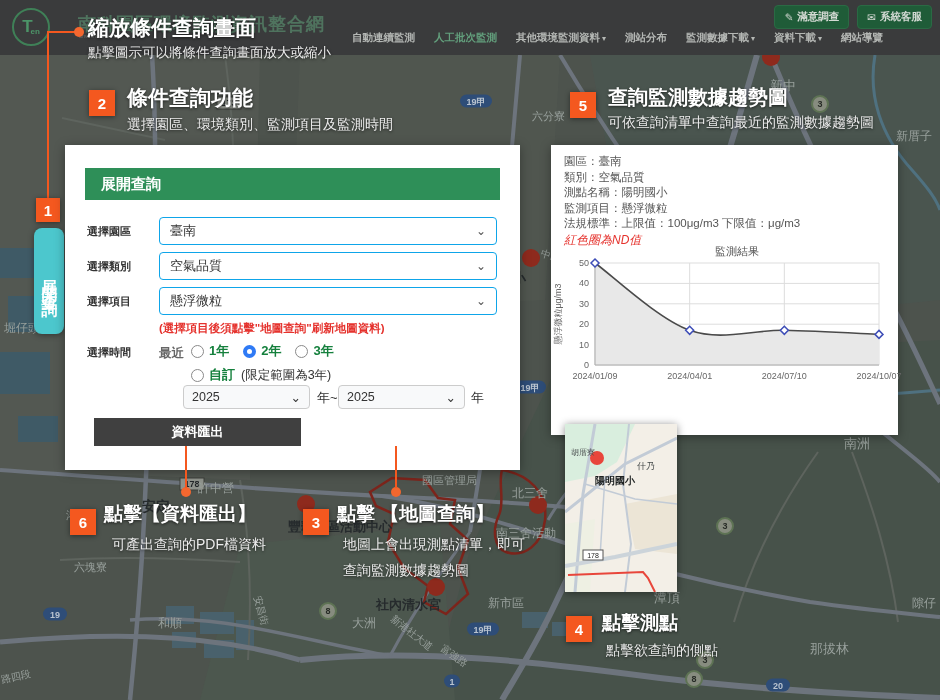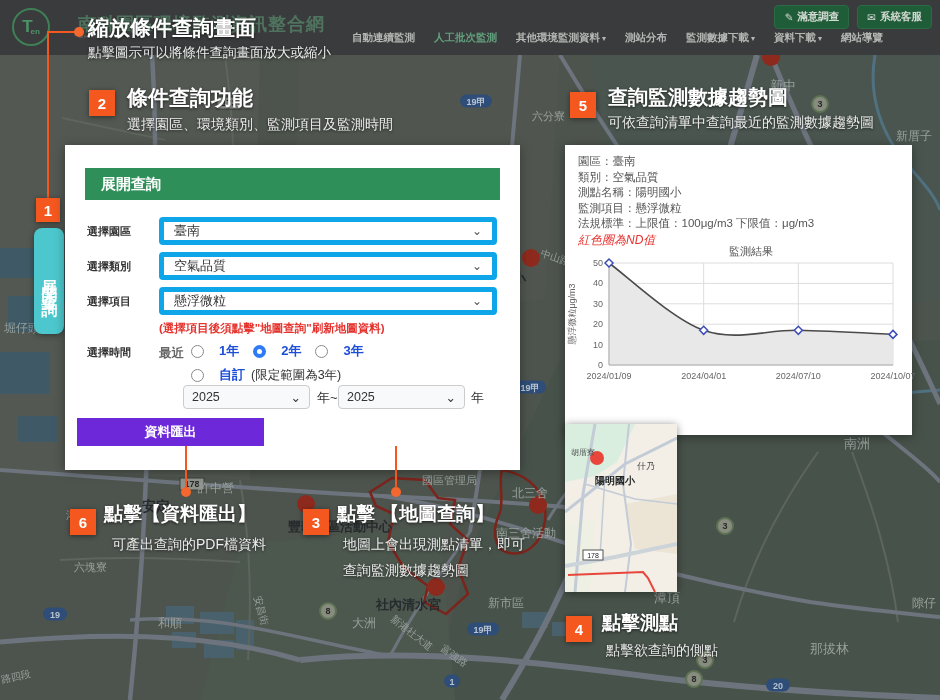--- a/index.html
+++ b/index.html
@@ -22,37 +22,37 @@
   .step-num{position:absolute;z-index:3;width:26px;height:26px;background:#f4581f;color:#fff;display:flex;align-items:center;justify-content:center;font-size:15px;font-weight:bold;box-shadow:0 1px 5px rgba(0,0,0,.45);}
   .t-title{position:absolute;z-index:3;color:#fff;font-weight:bold;text-shadow:0 1px 3px rgba(0,0,0,.65);white-space:nowrap;}
   .t-sub{position:absolute;z-index:3;color:#ededed;text-shadow:0 1px 3px rgba(0,0,0,.65);font-size:14px;white-space:nowrap;}
   .conn{position:absolute;z-index:3;background:#f4581f;}
   .conn-dot{position:absolute;z-index:3;width:10px;height:10px;border-radius:50%;background:#f4672f;}
   .expand-btn{position:absolute;left:34px;top:228px;width:30px;height:106px;z-index:3;background:#4cc7cd;border-radius:8px;color:#fff;font-size:16px;font-weight:bold;writing-mode:vertical-lr;text-orientation:upright;letter-spacing:7px;display:flex;align-items:center;justify-content:center;box-shadow:0 1px 6px rgba(0,0,0,.4);cursor:pointer;}
   
   .form-panel{position:absolute;left:65px;top:145px;width:455px;height:325px;background:#fff;z-index:3;box-shadow:0 2px 10px rgba(0,0,0,.35);}
   .form-title{position:absolute;left:20px;top:23px;width:415px;height:32px;background:#2e8f58;color:#fff;font-size:15px;font-weight:bold;line-height:32px;padding-left:16px;}
   .f-label{position:absolute;left:22px;font-size:11px;font-weight:bold;color:#333;}
-  .sel{position:absolute;left:94px;width:338px;height:28px;border:5px solid #0ea5e9;border-radius:4px;font-size:13px;color:#333;display:flex;align-items:center;padding:0 10px;justify-content:space-between;cursor:pointer;background:#fff;}
+  .sel{position:absolute;left:94px;width:338px;height:28px;border:1px solid #0ea5e9;border-radius:4px;font-size:13px;color:#333;display:flex;align-items:center;padding:0 10px;justify-content:space-between;cursor:pointer;background:#fff;}
   .sel .chev{color:#555;font-size:12px;line-height:10px;}
   .f-note{position:absolute;left:94px;top:176px;color:#e5322d;font-size:11.5px;font-weight:bold;}
   .recent{position:absolute;left:94px;top:200px;font-size:12.5px;color:#666;font-weight:bold;}
   .radio-row{position:absolute;left:126px;top:197px;display:flex;gap:14px;align-items:center;}
   .radio-row2{position:absolute;left:126px;top:221px;display:flex;gap:6px;align-items:center;}
-  .radio-opt{display:flex;align-items:center;gap:15px;font-size:13px;font-weight:bold;color:#1d4ed8;cursor:pointer;}
+  .radio-opt{display:flex;align-items:center;gap:5px;font-size:13px;font-weight:bold;color:#15803d;cursor:pointer;}
   .radio{width:13px;height:13px;border-radius:50%;border:1px solid #8a8a8a;background:#fff;display:inline-block;}
   .radio.checked{border:4px solid #2f7af5;}
   .custom-note{font-size:12.5px;color:#333;font-weight:normal;}
   .ysel{position:absolute;top:240px;width:127px;height:24px;background:#f8f9fa;border:1px solid #ccc;border-radius:4px;font-size:12.5px;color:#333;display:flex;align-items:center;justify-content:space-between;padding:0 8px;cursor:pointer;}
   .ytxt{position:absolute;top:244px;font-size:13px;color:#333;}
   .f-btn{position:absolute;top:273px;height:28px;border:none;color:#fff;font-size:13px;font-weight:bold;cursor:pointer;}
-  .f-btn.export{left:12px;width:187px;background:#6d28d9;}
+  .f-btn.export{left:29px;width:207px;background:#404040;}
   .f-btn.mapq{left:232px;width:203px;background:#9e9e9e;}
   
-  .chart-panel{position:absolute;left:565px;top:145px;width:347px;height:290px;background:#fff;z-index:3;box-shadow:0 2px 10px rgba(0,0,0,.35);}
+  .chart-panel{position:absolute;left:551px;top:145px;width:347px;height:290px;background:#fff;z-index:3;box-shadow:0 2px 10px rgba(0,0,0,.35);}
   .c-info{position:absolute;left:13px;top:9px;font-size:11.5px;color:#555;line-height:15.5px;}
   .c-nd{position:absolute;left:13px;top:87px;font-size:12px;color:#e5322d;font-style:italic;}
   .c-svg{position:absolute;left:0;top:98px;overflow:visible;}
   
   .minimap{position:absolute;left:565px;top:424px;width:112px;height:168px;z-index:3;box-shadow:0 1px 8px rgba(0,0,0,.45);cursor:pointer;}
 </style>
 </head>
 <body>
 
 <div class="screen">

